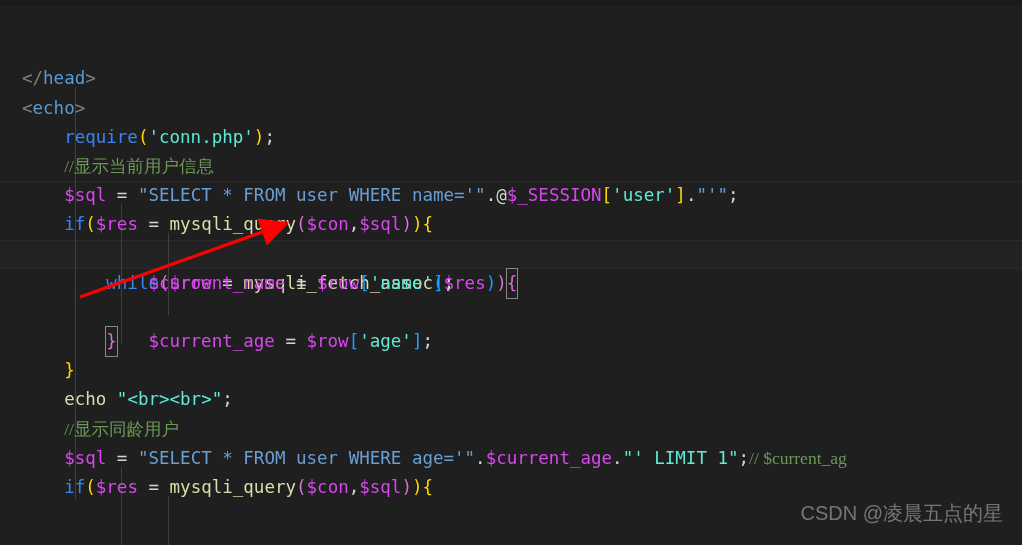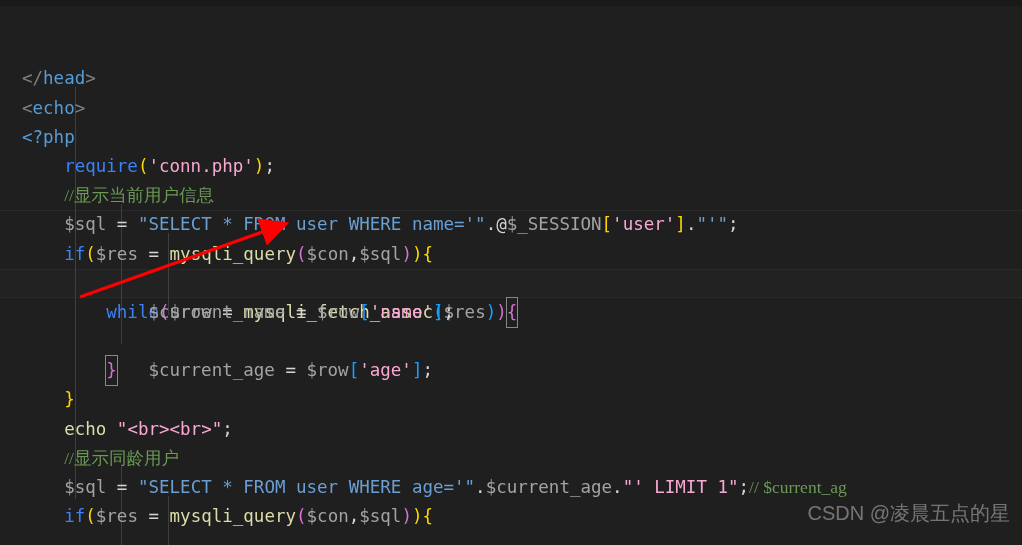--- a/index.html
+++ b/index.html
@@ -39,22 +39,22 @@
 
   
   .guides{position:absolute;left:0;top:6px;width:1022px;height:539px;z-index:2;pointer-events:none;}
   .guide{position:absolute;width:1px;background:#3f3f3f;}
 
   
   .tag      {color:#569cd6;}
   .punct    {color:#808080;}
   .kw       {color:#3b82f6;}
   .fn       {color:#dcdcaa;}
-  .var      {color:#a3a3a3;}
-  .str      {color:#f9a8d4;}
+  .var      {color:#d946ef;}
+  .str      {color:#5eead4;}
   .strblue  {color:#6a9fd4;}
   .cmt      {color:#6a9955;font-family:Liberation Serif, serif;}
   .op       {color:#d4d4d4;}
   .yellow   {color:#ffd700;}
   .magenta  {color:#da70d6;}
   .blue     {color:#179fff;}
 
   .bracketbox{
     outline:1px solid #888888;
     outline-offset:0px;
@@ -62,21 +62,21 @@
   }
 
   
   .arrow{
     position:absolute;left:0;top:0;width:1022px;height:545px;
     z-index:5;pointer-events:none;
   }
   
   .watermark{
     position:absolute;
-    right:12px;bottom:18px;
+    right:19px;bottom:18px;
     z-index:6;
     color:rgba(255,255,255,0.38);
     font-family:"Liberation Sans","DejaVu Sans",sans-serif;
     font-size:20px;
     white-space:nowrap;
     pointer-events:none;
   }
 </style>
 </head>
 <body>
@@ -96,23 +96,20 @@
   <div class="code-layer">
 
     <div class="line">
       <span class="txt"><span class="punct">&lt;/</span><span class="tag">head</span><span class="punct">&gt;</span></span>
     </div>
 
     <div class="line">
       <span class="txt"><span class="punct">&lt;</span><span class="tag">echo</span><span class="punct">&gt;</span></span>
     </div>
 
-    <div class="line">
-      <span class="txt"><span class="tag">&lt;?php</span></span>
-    </div>
 
     <div class="line">
       <span class="txt">    <span class="kw">require</span><span class="yellow">(</span><span class="str">'conn.php'</span><span class="yellow">)</span><span class="op">;</span></span>
     </div>
 
     <div class="line">
       <span class="txt">    <span class="cmt">//显示当前用户信息</span></span>
     </div>
 
     <div class="line">

